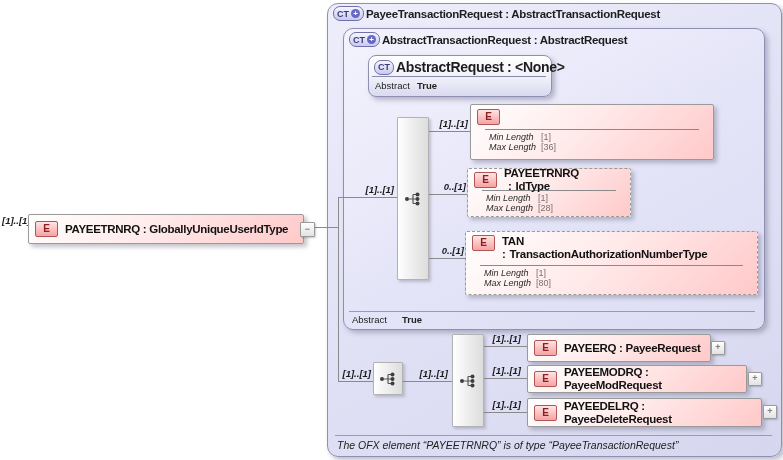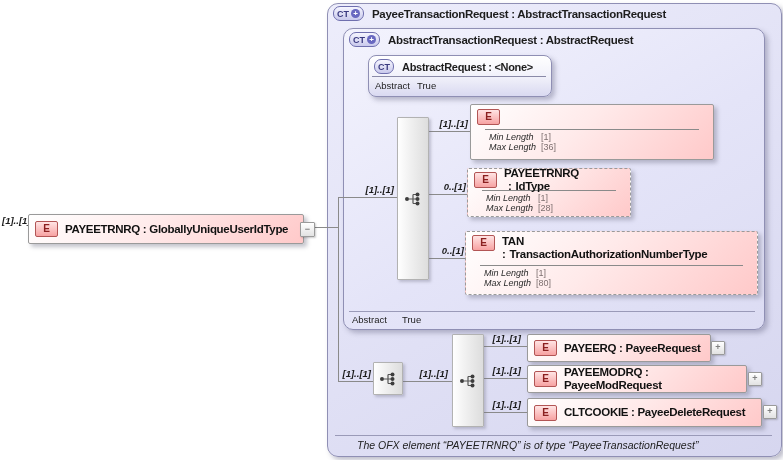--- a/index.html
+++ b/index.html
@@ -11,31 +11,31 @@
   .lbl{position:absolute;font:italic bold 9.5px "Liberation Sans",sans-serif;color:#1a1a1a;
        white-space:nowrap;}
   .lbl.r{text-align:right;}
 
   
   .ctbox{position:absolute;border:1px solid #8f8fb4;border-radius:11px;
          box-shadow:3px 3px 5px rgba(110,110,140,.45);}
   .ct-outer{background:linear-gradient(150deg,#ededfb 0%,#e0e0f5 55%,#d6d6ef 100%);}
   .ct-inner{background:linear-gradient(150deg,#f3f3fd 0%,#e4e4f8 55%,#dcdcf3 100%);border-radius:10px;}
   .ct-base{background:linear-gradient(180deg,#ffffff 0%,#f0f0fa 55%,#d9d9f1 100%);border-radius:8px;}
-  .cthead{position:absolute;display:flex;align-items:center;gap:8px;white-space:nowrap;}
+  .cthead{position:absolute;display:flex;align-items:center;gap:2px;white-space:nowrap;}
   .ctpill{height:13px;border:1px solid #6f6fae;border-radius:7px;padding:0 3px;
           background:linear-gradient(180deg,#f6f6ff,#c9c9ec);display:flex;align-items:center;gap:2px;
           color:#3a3a80;font:bold 9px/12px "Liberation Sans",sans-serif;flex:0 0 auto;}
   .ctplus{width:9px;height:9px;border-radius:50%;background:#6868c0;color:#ffffff;
           font:bold 8px/9px "Liberation Sans",sans-serif;text-align:center;}
   .cttitle{font:bold 11.5px "Liberation Sans",sans-serif;letter-spacing:-.3px;color:#1d1d1d;}
   .divider{position:absolute;height:1px;background:#9a9ab8;}
   .absrow{position:absolute;font-size:9.5px;color:#222;white-space:nowrap;}
   .absrow .al{}
-  .absrow .av{font-weight:normal;position:absolute;text-align:right;}
+  .absrow .av{font-weight:bold;position:absolute;text-align:right;}
 
   
   .ebox{position:absolute;border:1px solid #9a9a9a;border-radius:2px;
         background:linear-gradient(135deg,#ffffff 0%,#ffeaea 45%,#ffc9c9 100%);
         box-shadow:3px 3px 4px rgba(105,105,125,.4);}
   .ebox.dashed{border-style:dashed;}
   .ehead{display:flex;align-items:center;gap:7px;padding:0 6px;}
   .ehead.top{align-items:flex-start;padding-top:3px;}
   .eicon{width:21px;height:14px;border:1px solid #b25555;border-radius:2px;
          background:linear-gradient(180deg,#ffe4e4 0%,#f7a2a2 100%);color:#8b2020;
@@ -55,21 +55,21 @@
           box-shadow:2px 2px 3px rgba(110,110,130,.35);
           display:flex;align-items:center;justify-content:center;}
 
   
   .toggle{position:absolute;width:12px;height:12px;border:1px solid #9a9a9a;border-radius:1px;
           background:linear-gradient(180deg,#ffffff,#e2e2e2);color:#808080;
           font:bold 9px/11px "Liberation Sans",sans-serif;text-align:center;
           box-shadow:1px 1px 2px rgba(0,0,0,.2);cursor:pointer;}
 
   .footnote{position:absolute;font:italic 10.5px "Liberation Sans",sans-serif;color:#222;
-            white-space:nowrap;margin-left:20px;}
+            white-space:nowrap;}
 </style>
 </head>
 <body>
 
 <div id="canvas">
 
   <div class="ctbox ct-outer" style="left:327px;top:3px;width:453px;height:452px;"></div>
   <div class="cthead" style="left:333px;top:6px;">
     <span class="ctpill">
       <span>CT</span>
@@ -92,21 +92,21 @@
   <div class="absrow" style="left:352px;top:314px;width:200px;">
     <span class="al">Abstract</span>
     <span class="av" style="left:50px;">True</span>
   </div>
 
   <div class="ctbox ct-base" style="left:368px;top:55px;width:182px;height:40px;"></div>
   <div class="cthead" style="left:374px;top:59px;">
     <span class="ctpill">
       <span>CT</span>
     </span>
-    <span class="cttitle" style="font-size:11px;">AbstractRequest : &lt;None&gt;</span>
+    <span class="cttitle" style="font-size:14px;">AbstractRequest : &lt;None&gt;</span>
   </div>
   <div class="divider" style="left:372px;top:76px;width:174px;background:#8a8aa8;"></div>
   <div class="absrow" style="left:375px;top:80px;width:160px;">
     <span class="al">Abstract</span>
     <span class="av" style="left:42px;">True</span>
   </div>
 
   <div class="line" style="left:313px;top:227px;width:26px;height:1px;"></div>
   <div class="line" style="left:338px;top:197px;width:1px;height:185px;"></div>
   <div class="line" style="left:339px;top:197px;width:58px;height:1px;"></div>
@@ -234,18 +234,18 @@
       <span class="eicon">E</span>
       <span class="etitle">PAYEEMODRQ : PayeeModRequest</span>
     </div>
   </div>
   <div class="toggle" style="left:748px;top:372px;">+</div>
 
   <div class="lbl r" style="left:477px;top:399px;width:44px;">[1]..[1]</div>
   <div class="ebox" style="left:527px;top:398px;width:233px;height:27px;">
     <div class="ehead" style="height:27px;">
       <span class="eicon">E</span>
-      <span class="etitle">CLTCOOKIE : PayeeDeleteRequest</span>
+      <span class="etitle">PAYEEDELRQ : PayeeDeleteRequest</span>
     </div>
   </div>
   <div class="toggle" style="left:763px;top:405px;">+</div>
 
 </div>
 
 </body></html>

